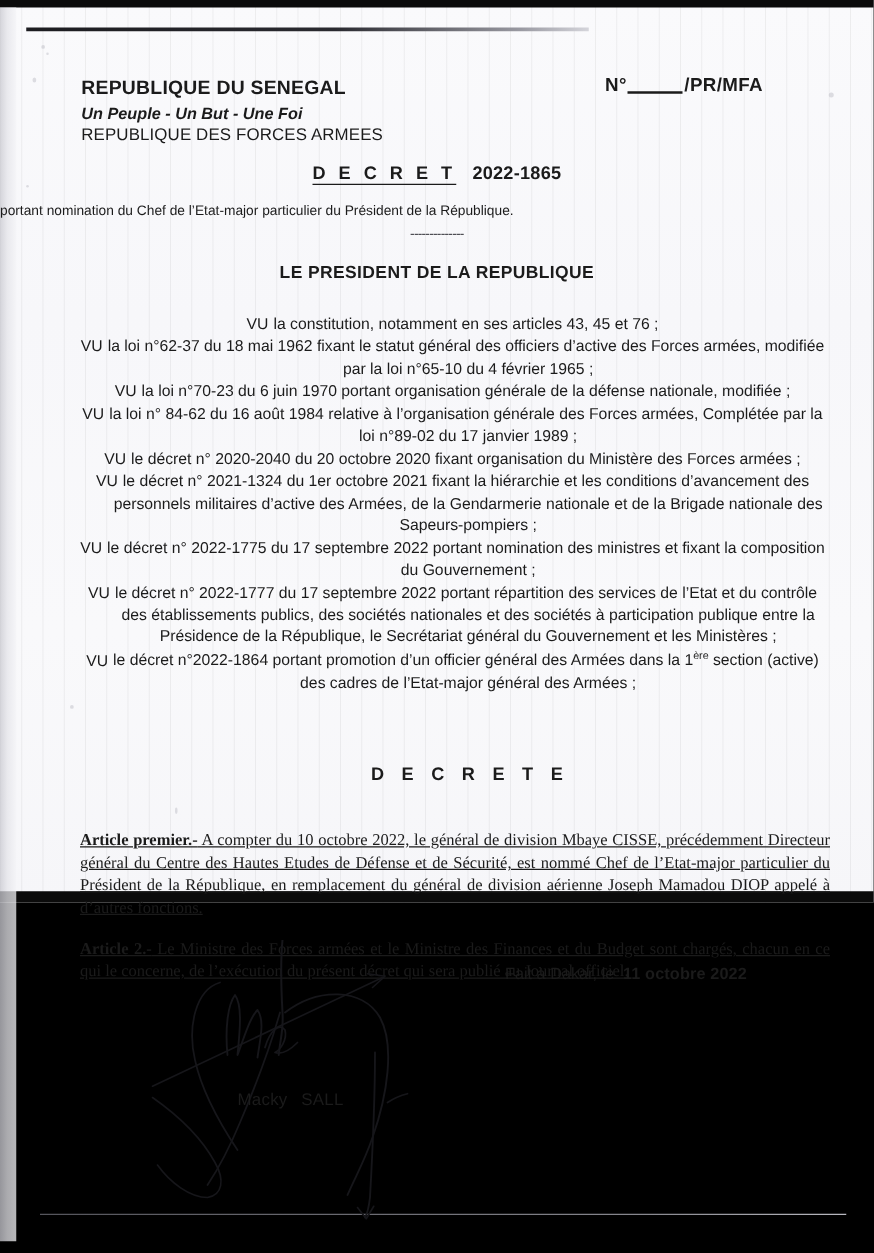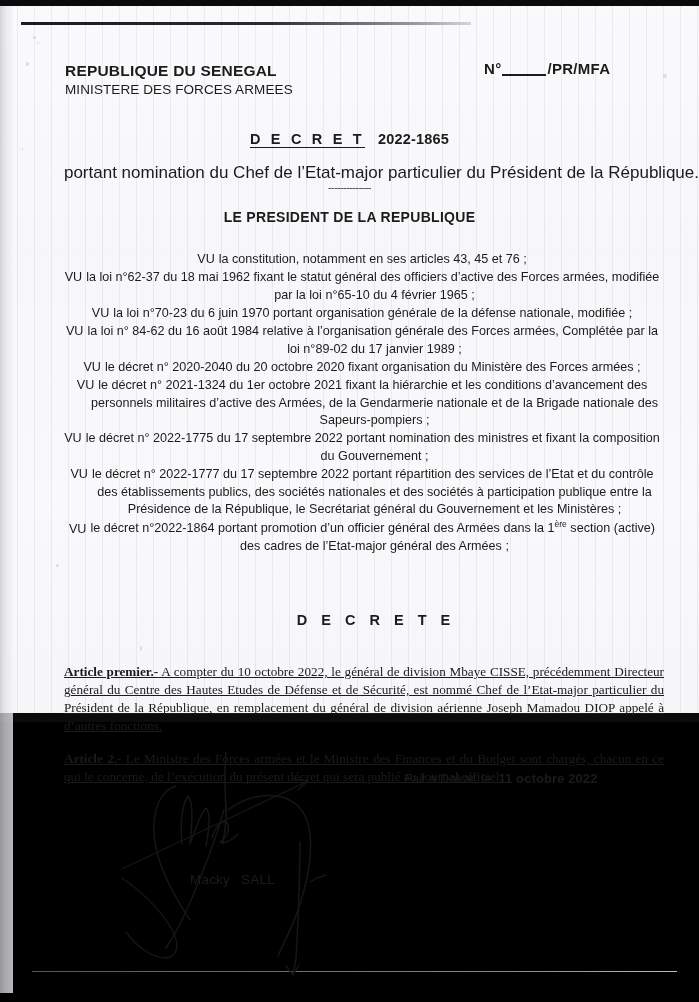--- a/index.html
+++ b/index.html
@@ -130,22 +130,22 @@
   }
   .decret-num {
     margin-left: 13px;
     letter-spacing: .2px;
   }
   .subtitle {
     position: absolute;
     left: 0;
     top: 163px;
     width: 699px;
-    text-align: right;
-    font-size: 17px;
+    text-align: left;
+    font-size: 11px;
   }
   .dashes {
     position: absolute;
     left: 0;
     top: 181px;
     width: 699px;
     text-align: center;
     font-size: 11px;
     letter-spacing: -0.6px;
     color: #3a3a40;
@@ -254,21 +254,22 @@
   <div class="blotch" style="left:21px;top:148px;width:2px;height:2px;"></div>
   <div class="blotch" style="left:663px;top:74px;width:4px;height:4px;"></div>
   <div class="blotch" style="left:56px;top:564px;width:3px;height:3px;"></div>
   <div class="blotch" style="left:140px;top:646px;width:2px;height:5px;"></div>
 
   <div class="rule-top"></div>
   <div class="rule-bottom"></div>
 
   <div class="hdr-left">
     <div class="rep">REPUBLIQUE DU SENEGAL</div>
-    <div class="ministere">MINISTERE DES FORCES ARMEES</div>
+    <div class="devise">Un Peuple - Un But - Une Foi</div>
+    <div class="ministere">REPUBLIQUE DES FORCES ARMEES</div>
   </div>
 
   <div class="hdr-right">
     <span>N°</span><span class="blank-line"></span><span>/PR/MFA</span>
   </div>
 
   <div class="decret-line">
     <span class="decret-word">D E C R E T</span><span class="decret-num">2022-1865</span>
   </div>
   <div class="subtitle">portant nomination du Chef de l’Etat-major particulier du Président de la République.</div>

